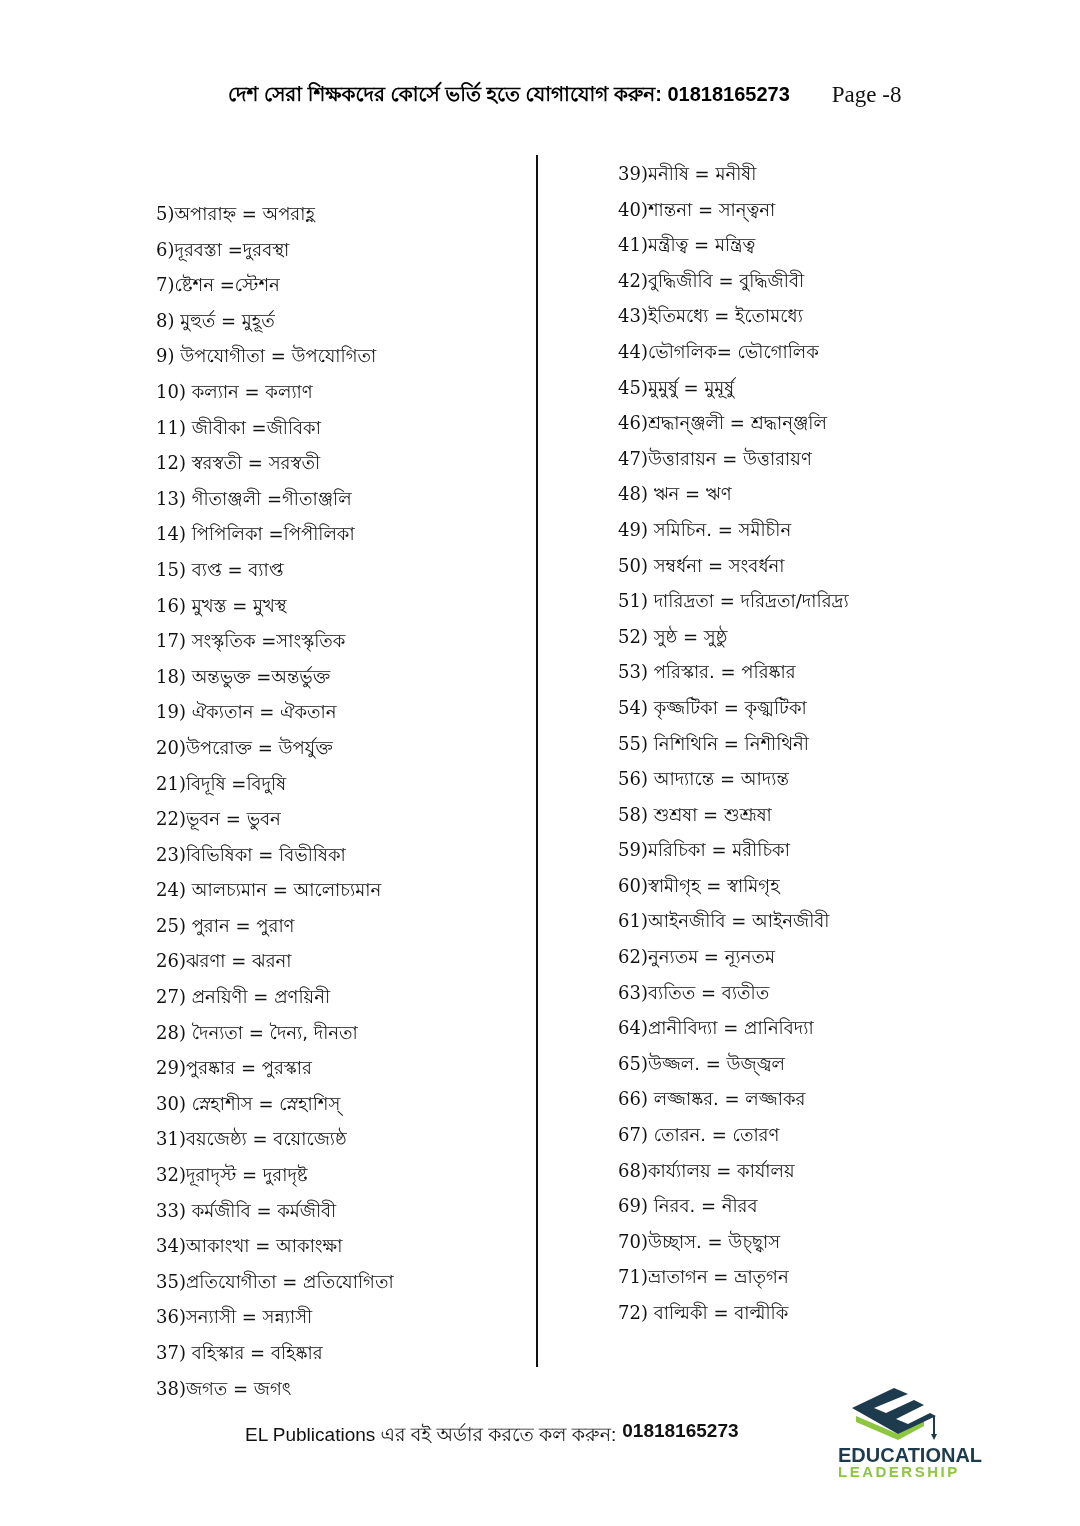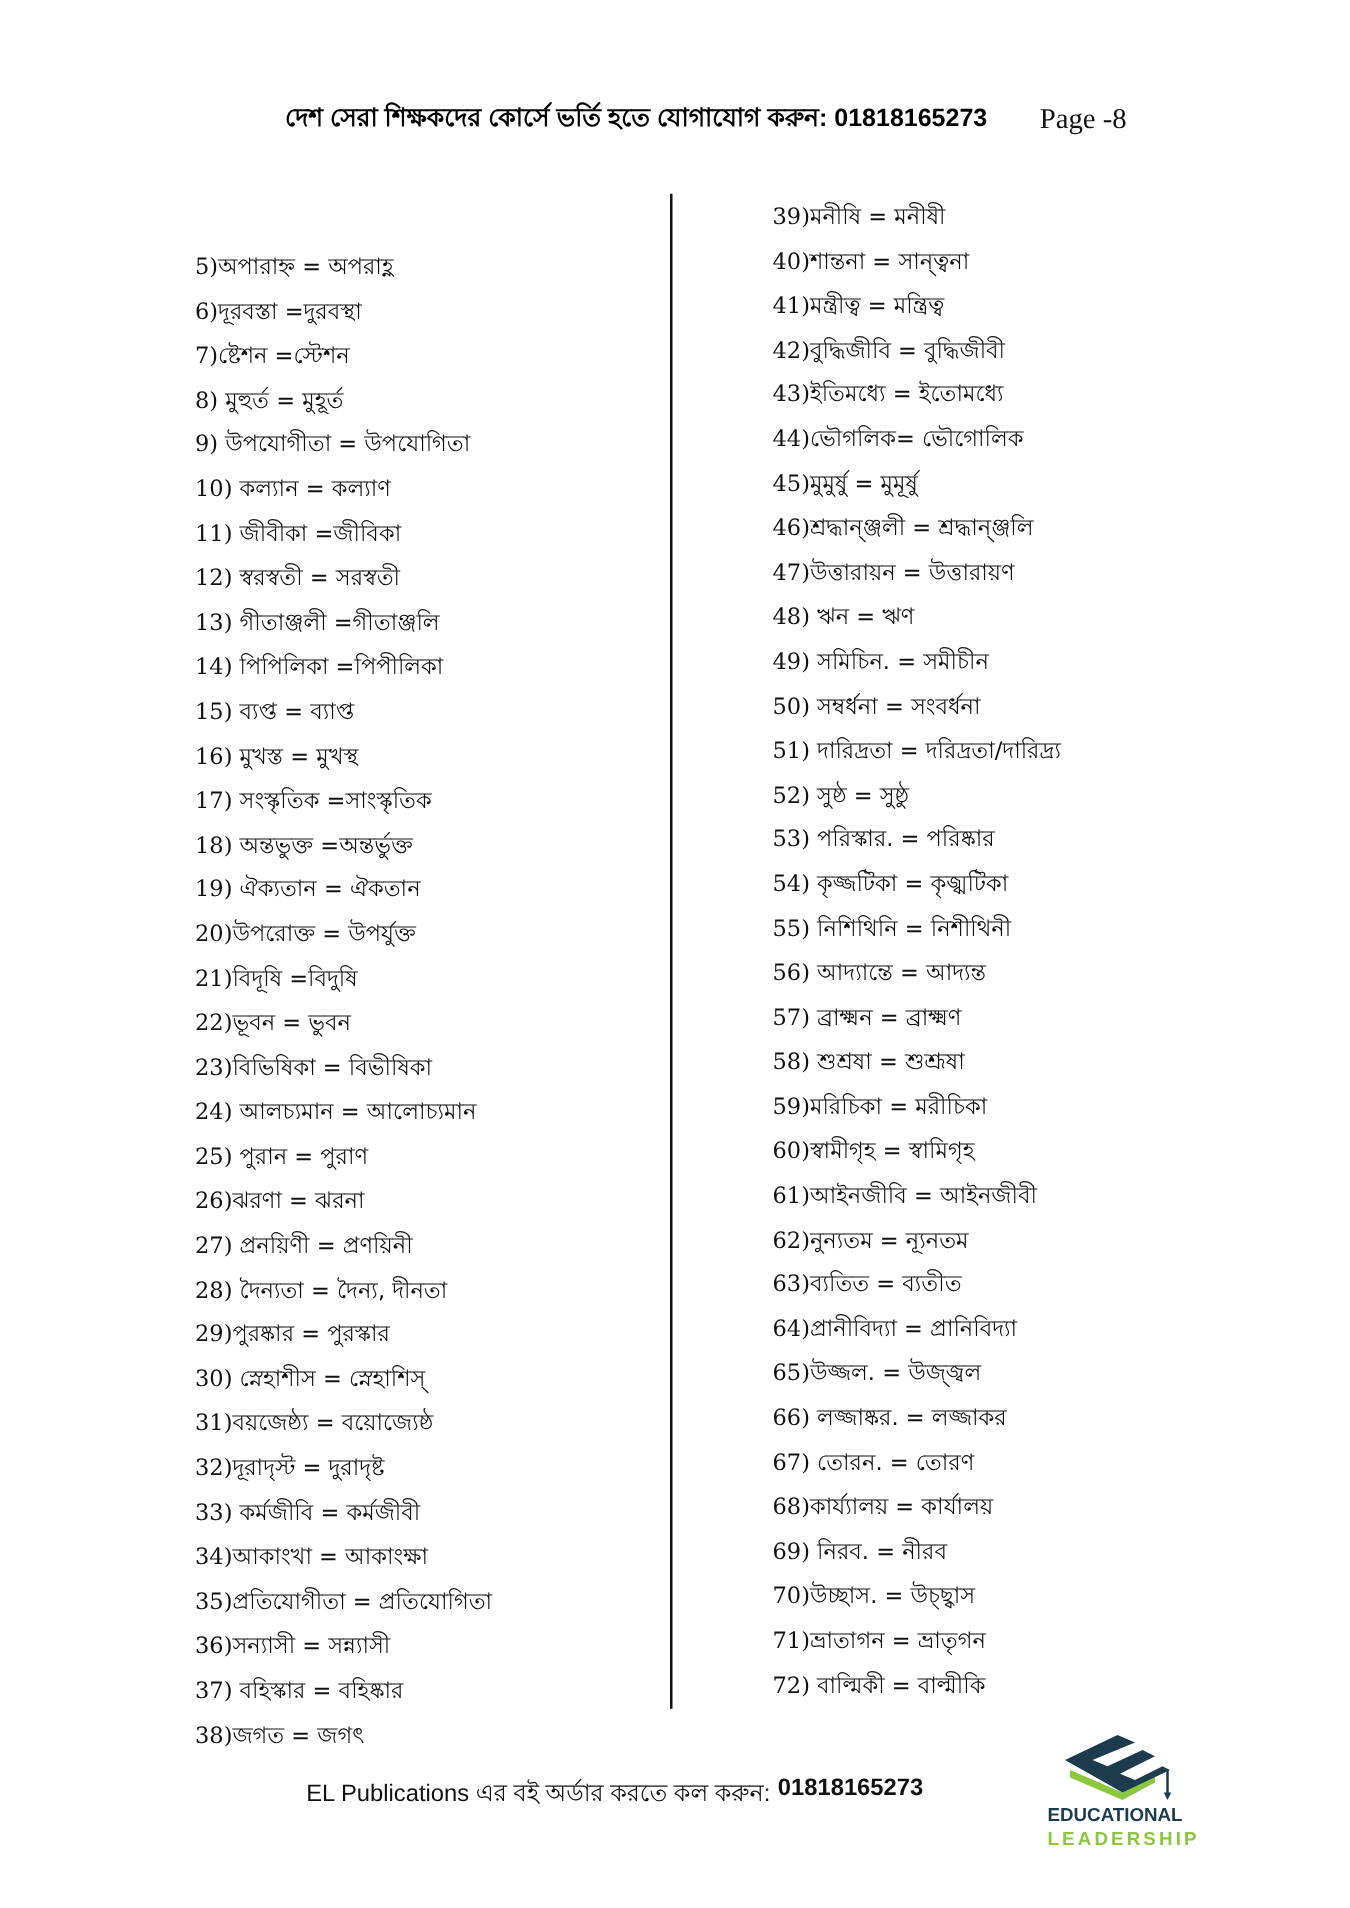--- a/index.html
+++ b/index.html
@@ -24,22 +24,22 @@
     .divider {
       position: absolute; left: 536px; top: 155px; width: 2px; height: 1212px; background: #111;
     }
     .footer {
       position: absolute; top: 1420px; left: 245px; display: flex; align-items: flex-start;
       font-family: "Liberation Sans", sans-serif; font-size: 19px; color: #111;
     }
     .footer .phone { font-weight: bold; margin-left: 6px; }
     .logo { position: absolute; left: 838px; top: 1382px; width: 120px; height: 95px; }
     .logo-title {
-      position: absolute; left: 0; top: 62px; width: 120px; text-align: left;
-      font-family: "Liberation Sans", sans-serif; font-weight: bold; font-size: 15px; color: #1d3b4d;
+      position: absolute; left: 0; top: 62px; width: 120px; text-align: center;
+      font-family: "Liberation Sans", sans-serif; font-weight: bold; font-size: 20px; color: #1d3b4d;
     }
     .logo-sub {
       position: absolute; left: 0; top: 81px; width: 120px; text-align: center;
       font-family: "Liberation Sans", sans-serif; font-weight: bold; font-size: 15px; letter-spacing: 2.5px; color: #8dc63f;
     }
   </style>
 </head>
 <body>
 
 <div class="header">
@@ -96,21 +96,20 @@
     <div class="row"><span class="num">47)</span><span>উত্তারায়ন = উত্তারায়ণ</span></div>
     <div class="row"><span class="num">48) </span><span>ঋন = ঋণ</span></div>
     <div class="row"><span class="num">49) </span><span>সমিচিন. = সমীচীন</span></div>
     <div class="row"><span class="num">50) </span><span>সম্বর্ধনা = সংবর্ধনা</span></div>
     <div class="row"><span class="num">51) </span><span>দারিদ্রতা = দরিদ্রতা/দারিদ্র্য</span></div>
     <div class="row"><span class="num">52) </span><span>সুষ্ঠ = সুষ্ঠু</span></div>
     <div class="row"><span class="num">53) </span><span>পরিস্কার. = পরিষ্কার</span></div>
     <div class="row"><span class="num">54) </span><span>কৃজ্জটিকা = কৃজ্ঝটিকা</span></div>
     <div class="row"><span class="num">55) </span><span>নিশিথিনি = নিশীথিনী</span></div>
     <div class="row"><span class="num">56) </span><span>আদ্যান্তে = আদ্যন্ত</span></div>
-    <div class="row"><span class="num">57) </span><span>ব্রাক্ষ্মন = ব্রাক্ষ্মণ</span></div>
     <div class="row"><span class="num">58) </span><span>শুশ্রষা = শুশ্রূষা</span></div>
     <div class="row"><span class="num">59)</span><span>মরিচিকা = মরীচিকা</span></div>
     <div class="row"><span class="num">60)</span><span>স্বামীগৃহ = স্বামিগৃহ</span></div>
     <div class="row"><span class="num">61)</span><span>আইনজীবি = আইনজীবী</span></div>
     <div class="row"><span class="num">62)</span><span>নুন্যতম = ন্যূনতম</span></div>
     <div class="row"><span class="num">63)</span><span>ব্যতিত = ব্যতীত</span></div>
     <div class="row"><span class="num">64)</span><span>প্রানীবিদ্যা = প্রানিবিদ্যা</span></div>
     <div class="row"><span class="num">65)</span><span>উজ্জল. = উজ্জ্বল</span></div>
     <div class="row"><span class="num">66) </span><span>লজ্জাষ্কর. = লজ্জাকর</span></div>
     <div class="row"><span class="num">67) </span><span>তোরন. = তোরণ</span></div>

